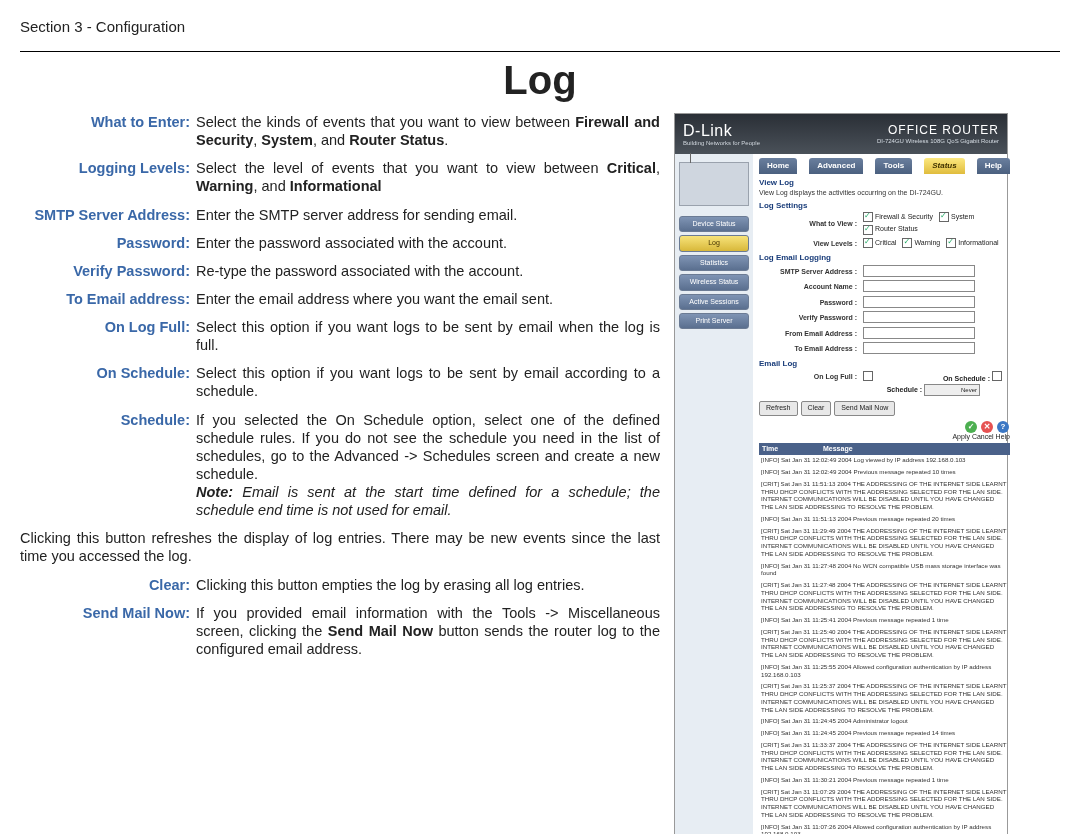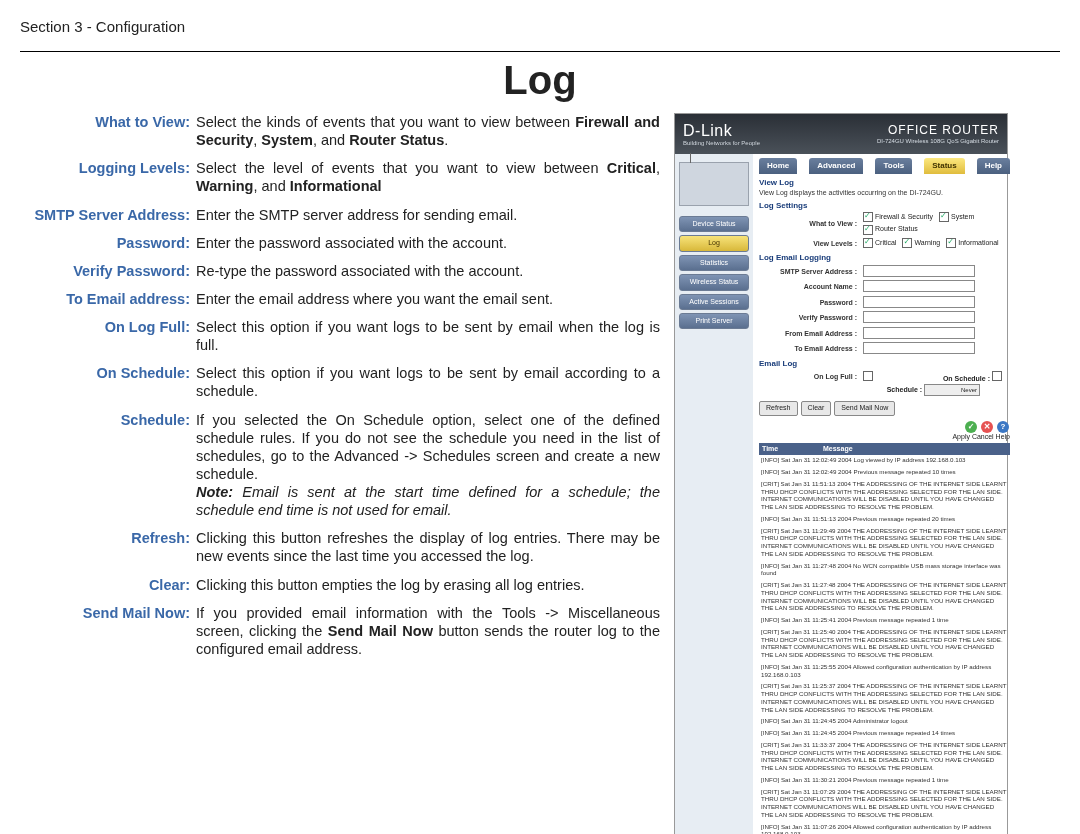--- a/index.html
+++ b/index.html
@@ -95,21 +95,21 @@
 .shot .main { flex: 1; padding: 4px 6px; }
 .shot .tabs { display: flex; gap: 12px; margin-bottom: 4px; }
 .shot .tab {
   padding: 3px 8px;
   background: linear-gradient(#6a7f9e, #4b607f);
   color: #fff;
   font-size: 8px;
   font-weight: bold;
   border-radius: 3px 3px 0 0;
 }
-.shot .tab.active { background: linear-gradient(#fce87f, #e0bc3d); color: #403300; }
+.shot .tab.active { background: linear-gradient(#fce87f, #e0bc3d); color: #403300; font-style: italic; }
 .shot .sect-title { color: #1a3d7a; font-weight: bold; font-size: 8px; margin: 3px 0 2px 0; }
 .shot .desc { font-size: 7px; color: #333; margin-bottom: 3px; }
 .shot .form-row { display: flex; align-items: center; font-size: 7px; margin: 1px 0; }
 .shot .form-row .flabel { width: 98px; text-align: right; padding-right: 6px; font-weight: bold; color: #333; }
 .shot .form-row .fval { flex: 1; }
 .shot .chk { display: inline-flex; align-items: center; gap: 2px; margin-right: 6px; }
 .shot .chk .box { width: 8px; height: 8px; border: 1px solid #666; display: inline-block; position: relative; background:#fff;}
 .shot .chk .box.ck::after { content: "✓"; position: absolute; top: -2px; left: 0; font-size: 8px; color: #2a6; }
 .shot .inp {
   display: inline-block; height: 10px; border: 1px solid #888; background: #fff; min-width: 110px;
@@ -146,21 +146,21 @@
 <div class="page">
   <div class="section-header">Section 3 - Configuration</div>
   <div class="top-rule"></div>
 
   <h1 class="page-title">Log</h1>
 
   <div class="cols">
     <div class="left">
       <div class="defs" id="defs">
           <div class="row">
-            <div class="label">What to View:</div>
+            <div class="label">What to Enter:</div>
             <div class="value">Select the kinds of events that you want to view between <b>Firewall and Security</b>, <b>System</b>, and <b>Router Status</b>.</div>
           </div>
           <div class="row">
             <div class="label">Logging Levels:</div>
             <div class="value">Select the level of events that you want to view between <b>Critical</b>, <b>Warning</b>, and <b>Informational</b></div>
           </div>
           <div class="row">
             <div class="label">SMTP Server Address:</div>
             <div class="value">Enter the SMTP server address for sending email.</div>
           </div>
@@ -182,21 +182,20 @@
           </div>
           <div class="row">
             <div class="label">On Schedule:</div>
             <div class="value">Select this option if you want logs to be sent by email according to a schedule.</div>
           </div>
           <div class="row">
             <div class="label">Schedule:</div>
             <div class="value">If you selected the On Schedule option, select one of the defined schedule rules. If you do not see the schedule you need in the list of schedules, go to the Advanced -&gt; Schedules screen and create a new schedule.<br><i><b>Note:</b> Email is sent at the start time defined for a schedule; the schedule end time is not used for email.</i></div>
           </div>
           <div class="row">
-            <div class="label">Refresh:</div>
             <div class="value">Clicking this button refreshes the display of log entries. There may be new events since the last time you accessed the log.</div>
           </div>
           <div class="row">
             <div class="label">Clear:</div>
             <div class="value">Clicking this button empties the log by erasing all log entries.</div>
           </div>
           <div class="row">
             <div class="label">Send Mail Now:</div>
             <div class="value">If you provided email information with the Tools -&gt; Miscellaneous screen, clicking the <b>Send Mail Now</b> button sends the router log to the configured email address.</div>
           </div>

